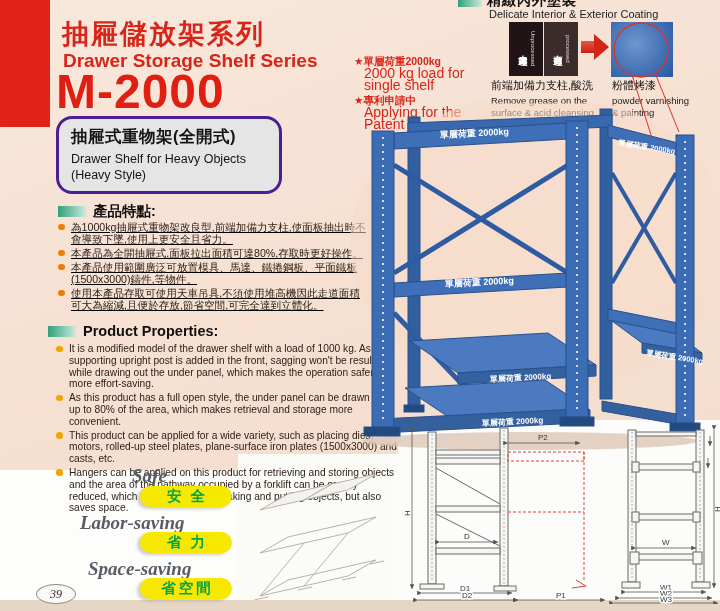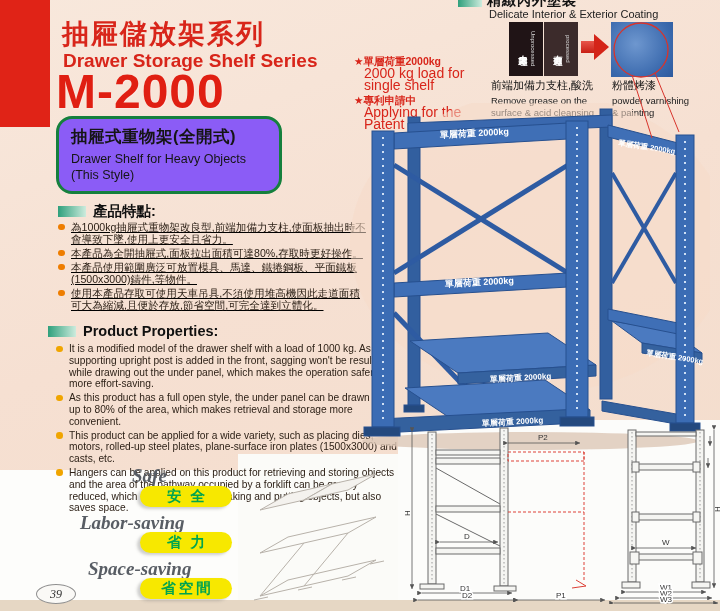--- a/index.html
+++ b/index.html
@@ -29,22 +29,22 @@
   .arrow-body{left:581px;top:41px;width:13px;height:12px;background:linear-gradient(180deg,#e8564a,#c81f14);}
   .arrow-head{left:594px;top:34px;width:0;height:0;border-top:13px solid transparent;
               border-bottom:13px solid transparent;border-left:15px solid #d42418;}
   .sw-blue{left:611px;top:22px;width:62px;height:55px;
            background:radial-gradient(circle at 40% 40%,#6e97cf,#3a69ad 70%,#2d5a9e);}
   .coat-cap-l{left:491px;top:78px;width:120px;}
   .coat-cap-r{left:612px;top:78px;width:105px;}
   .cap-zh{font-size:11px;color:#111;margin-bottom:2px;}
   .cap-en{font-size:9.5px;color:#222;line-height:11.5px;}
   
-  .pink-box{left:56px;top:116px;width:226px;height:78px;background:#8b5cf6;
-            border:3px solid #15803d;border-radius:16px;padding:7px 12px;box-sizing:border-box;}
+  .pink-box{left:56px;top:116px;width:226px;height:78px;background:#e5e5e5;
+            border:3px solid #4c1d95;border-radius:16px;padding:7px 12px;box-sizing:border-box;}
   .pink-box .zh{font-size:16.5px;font-weight:bold;color:#151515;letter-spacing:.5px;}
   .pink-box .en{font-size:12.5px;color:#151515;line-height:16px;margin-top:3px;}
   
   .sec-bar{width:28px;height:11px;background:linear-gradient(90deg,#2fa07c,#cdebdd);display:inline-block;margin-right:7px;vertical-align:middle;}
   .sec-head{font-size:14.5px;font-weight:bold;color:#101010;}
   ul.plist{list-style:none;margin:0;padding:0;}
   ul.plist li{position:relative;padding-left:13px;margin-bottom:2px;color:#2e2218;}
   .dot{position:absolute;left:0;top:2.5px;width:6.5px;height:6.5px;border-radius:50%;}
   .dot-o{background:#ee7d00;}
   .dot-y{background:#f0a500;}
@@ -110,21 +110,21 @@
 <div class="abs coat-cap-r">
   <div class="cap-zh">粉體烤漆</div>
   <div class="cap-en">powder varnishing</div>
   <div class="cap-en">&amp; painting</div>
 </div>
 
 <div class="abs pink-box">
   <div class="zh">抽屜式重物架(全開式)</div>
   <div class="en">
     <span>Drawer Shelf for Heavy Objects</span><br>
-    <span>(This Style)</span>
+    <span>(Heavy Style)</span>
   </div>
 </div>
 
 <div class="abs feat-head">
   <span class="sec-bar"></span><span class="sec-head">產品特點:</span>
 </div>
 <ul class="abs plist zh-list">
   <li><span class="dot dot-o"></span><span>為1000kg抽屜式重物架改良型,前端加備力支柱,使面板抽出時不會導致下墜,使用上更安全且省力。</span></li>
   <li><span class="dot dot-o"></span><span>本產品為全開抽屜式,面板拉出面積可達80%,存取時更好操作。</span></li>
   <li><span class="dot dot-o"></span><span>本產品使用範圍廣泛可放置模具、馬達、鐵捲鋼板、平面鐵板(1500x3000)鑄件,等物件。</span></li>

